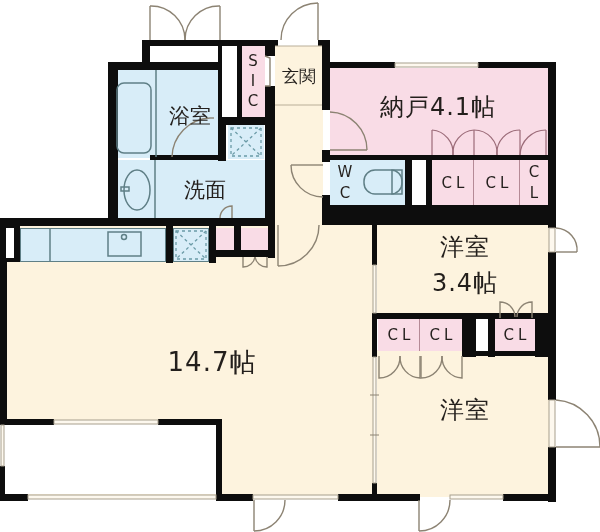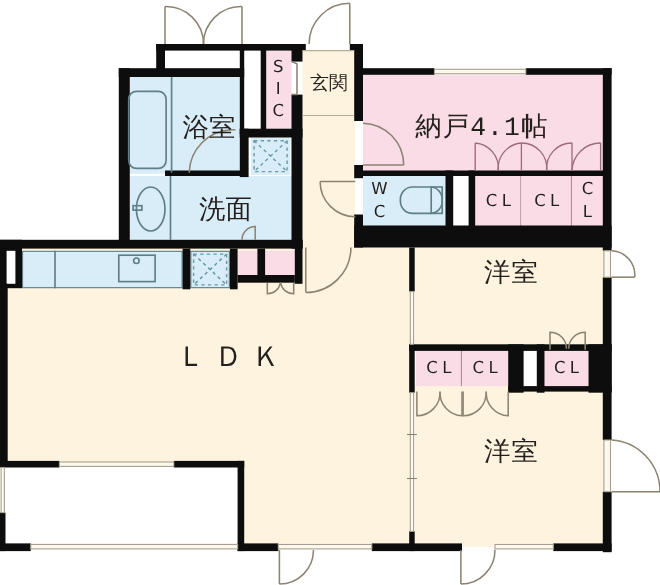--- a/index.html
+++ b/index.html
@@ -5,21 +5,21 @@
   html,body{margin:0;padding:0;background:#fff;}
   #plan{position:relative;width:600px;height:532px;overflow:hidden;background:#ffffff;font-family:"DejaVu Sans","Liberation Sans",sans-serif;color:#231f1c;}
   .room{position:absolute;box-sizing:border-box;}
   .cream{background:#fdf3de;}
   .pink{background:#f9dce6;}
   .blue{background:#d8edf8;}
   .white{background:#ffffff;}
   .wall{position:absolute;background:#0d0d0d;}
   .lbl{position:absolute;transform:translate(-50%,-50%);white-space:nowrap;line-height:1;text-align:center;}
   .big{font-size:24px;letter-spacing:1px;}
-  .mid{font-size:24px;}
+  .mid{font-size:21px;}
   .sm{font-size:15px;letter-spacing:4px;}
   .xs{font-size:15px;}
   svg.overlay{position:absolute;left:0;top:0;}
   .fixture{stroke:#5f7f86;stroke-width:1.5;fill:none;}
   .door{stroke:#8c8373;stroke-width:1.4;fill:none;}
   .cldoor{stroke:#9b6b78;stroke-width:1.2;fill:none;}
   .glass{stroke:#a8a08e;stroke-width:1;fill:#fdf8ee;}
   .dash{stroke:#6a9aa6;stroke-width:1.3;stroke-dasharray:3 3;fill:none;}
 </style>
 </head>
@@ -224,33 +224,34 @@
       <line class="door" x1="419" y1="500" x2="419" y2="531"></line>
       <path class="door" d="M419,531 A31,31 0 0 0 450,500"></path>
     </g>
   </svg>
 
   <div class="lbl mid" style="left:190px;top:116px;">浴室</div>
   <div class="lbl xs" style="left:253px;top:61px;">S</div>
   <div class="lbl xs" style="left:253px;top:81px;">I</div>
   <div class="lbl xs" style="left:253px;top:101px;">C</div>
   <div class="lbl mid" style="left:299px;top:76px;font-size:17px;">玄関</div>
-  <div class="lbl big" style="left:438px;top:118px;font-family:Liberation Mono, monospace;">納戸4.1帖</div>
+  <div class="lbl big" style="left:438px;top:107px;">納戸4.1帖</div>
   <div class="lbl xs" style="left:345px;top:172px;">W</div>
   <div class="lbl xs" style="left:345px;top:193px;">C</div>
   <div class="lbl mid" style="left:205px;top:190px;">洗面</div>
 
   <div class="lbl sm" style="left:455px;top:183px;">CL</div>
   <div class="lbl sm" style="left:499px;top:183px;">CL</div>
   <div class="lbl xs" style="left:534px;top:172px;">C</div>
   <div class="lbl xs" style="left:534px;top:193px;">L</div>
 
   <div class="lbl big" style="left:465px;top:247px;">洋室</div>
+  <div class="lbl big" style="left:465px;top:283px;">3.4帖</div>
 
   <div class="lbl sm" style="left:401px;top:335px;">CL</div>
   <div class="lbl sm" style="left:443px;top:335px;">CL</div>
   <div class="lbl sm" style="left:517px;top:335px;">CL</div>
 
-  <div class="lbl big" style="left:212px;top:325px;font-size:26px;letter-spacing:8px;">ＬＤＫ</div>
+  <div class="lbl big" style="left:212px;top:362px;font-size:26px;">14.7帖</div>
 
   <div class="lbl big" style="left:465px;top:410px;">洋室</div>
 
 </div>
 
 </body></html>

